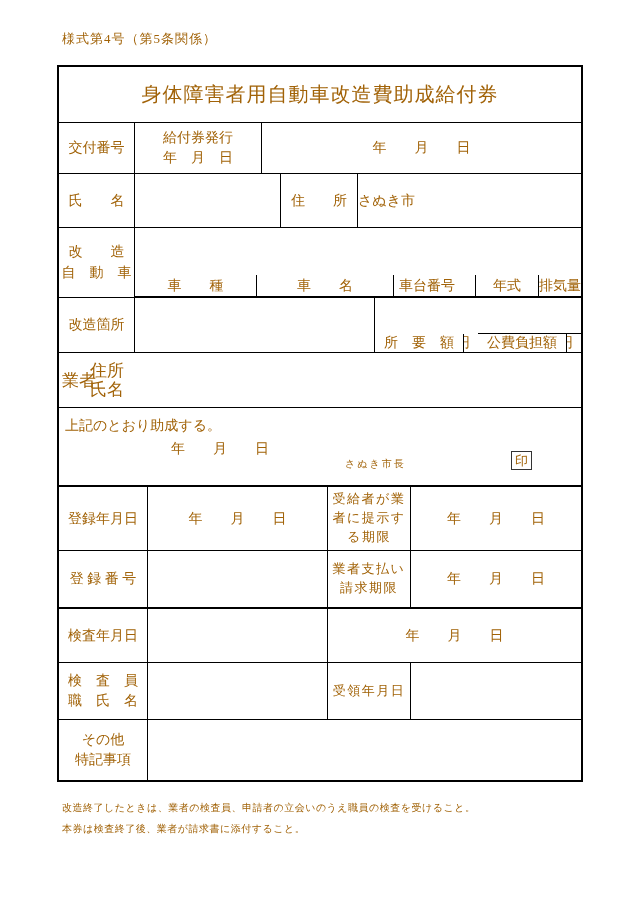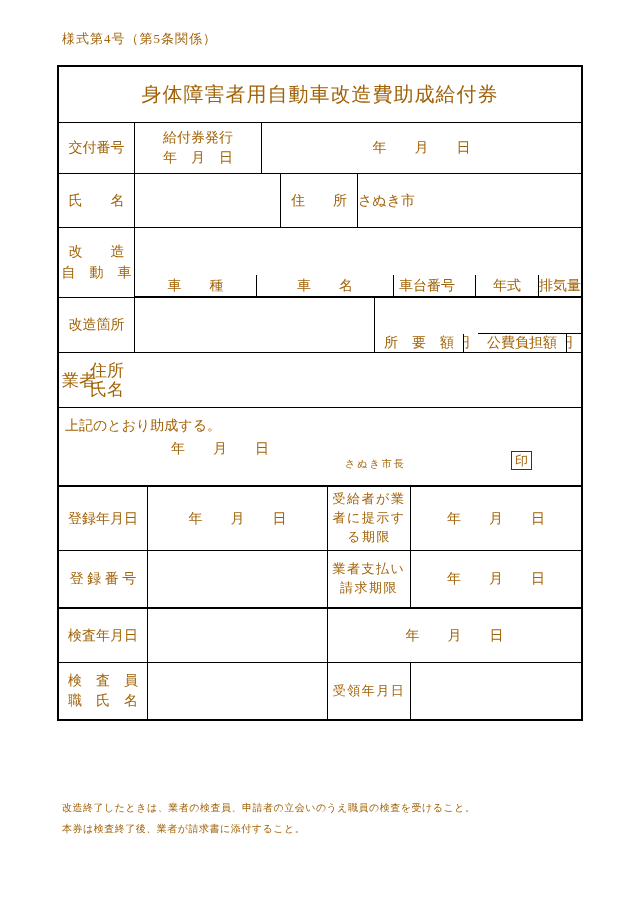--- a/index.html
+++ b/index.html
@@ -154,20 +154,25 @@
     </div>
 
     <div class="row" style="height:57px">
       <div class="cell cfirst w88 pre">検　査　員
 職　氏　名</div>
       <div class="cell w180"></div>
       <div class="cell w83 deadline">受領年月日</div>
       <div class="cell flex1"></div>
     </div>
 
+    <div class="row" style="height:61px">
+      <div class="cell cfirst w88 pre">その他
+特記事項</div>
+      <div class="cell flex1"></div>
+    </div>
 
   </div>
 
   <div class="notes">
     <div>改造終了したときは、業者の検査員、申請者の立会いのうえ職員の検査を受けること。</div>
     <div>本券は検査終了後、業者が請求書に添付すること。</div>
   </div>
 
 </div>
 

